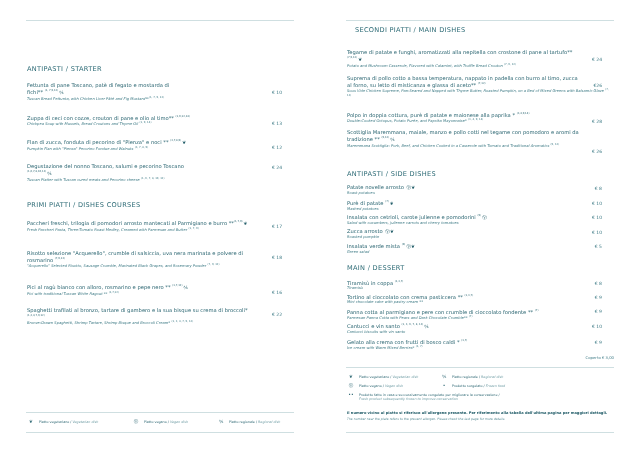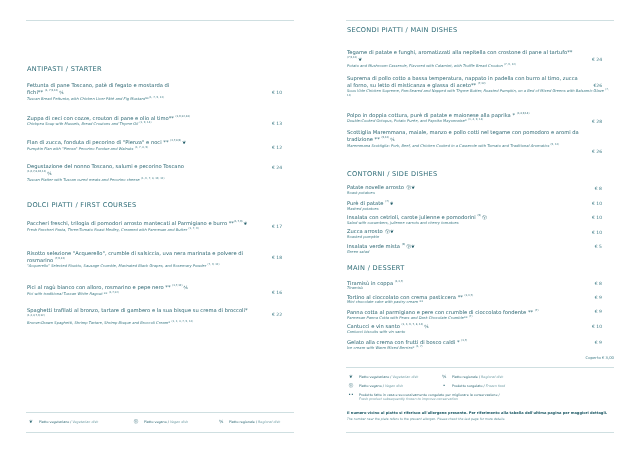--- a/index.html
+++ b/index.html
@@ -49,21 +49,21 @@
     <div class="en"><span>Pumpkin Flan with "Pienza" Pecorino Fondue and Walnuts</span> <span class="sup">(3, 7, 8, 9)</span></div>
     <div class="price" style="top:7px;">€ 12</div>
   </div>
 
   <div class="item" style="top:163px;">
     <div class="it"><span>Degustazione del nonno Toscano, salumi e pecorino Toscano</span><br><span class="sup">(1,6,7,8,10,12)</span><span class="icon">⅍</span></div>
     <div class="en"><span>Tuscan Platter with Tuscan cured meats and Pecorino cheese</span> <span class="sup">(1, 6, 7, 8, 10, 12)</span></div>
     <div class="price" style="top:2px;">€ 24</div>
   </div>
 
-  <div class="section-title" style="top:201px;">DOLCI PIATTI / FIRST COURSES</div>
+  <div class="section-title" style="top:201px;">PRIMI PIATTI / DISHES COURSES</div>
 
   <div class="item" style="top:219px;">
     <div class="it"><span>Paccheri freschi, trilogia di pomodori arrosto mantecati al Parmigiano e burro **</span><span class="sup">(1,7,9)</span><span class="icon">❦</span></div>
     <div class="en"><span>Fresh Paccheri Pasta, Three-Tomato Roast Medley, Creamed with Parmesan and Butter</span> <span class="sup">(1, 7, 9)</span></div>
     <div class="price" style="top:5px;">€ 17</div>
   </div>
 
   <div class="item" style="top:250px;">
     <div class="it"><span>Risotto selezione "Acquerello", crumble di salsiccia, uva nera marinata e polvere di rosmarino</span> <span class="sup">(7,9,12)</span></div>
     <div class="en"><span>"Acquerello" Selected Risotto, Sausage Crumble, Marinated Black Grapes, and Rosemary Powder</span> <span class="sup">(7, 9, 12)</span></div>
@@ -97,21 +97,21 @@
     <span class="lg-sym">⅍</span>
     <span class="lg-it">Piatto regionale /</span>
     <span class="lg-en">Regional dish</span>
   </div>
   <div class="rule" style="top:432px;"></div>
 </div>
 
 <div class="page right">
   <div class="rule" style="top:20px;"></div>
 
-  <div class="section-title" style="top:26px;">SECONDI PIATTI / MAIN DISHES</div>
+  <div class="section-title" style="top:26px;margin-left:8px;">SECONDI PIATTI / MAIN DISHES</div>
 
   <div class="item" style="top:49px;">
     <div class="it"><span>Tegame di patate e funghi, aromatizzati alla nepitella con crostone di pane al tartufo**</span> <span class="sup">(7,9,12)</span><span class="icon">❦</span></div>
     <div class="en" style="width:250px;"><span>Potato and Mushroom Casserole, Flavored with Calamint, with Truffle Bread Crouton</span> <span class="sup">(7, 9, 12)</span></div>
     <div class="price" style="top:8px;">€ 24</div>
   </div>
 
   <div class="item" style="top:75px;">
     <div class="it"><span>Suprema di pollo cotto a bassa temperatura, nappato in padella con burro al timo, zucca al forno, su letto di misticanza e glassa di aceto**</span> <span class="sup">(7,12)</span></div>
     <div class="en" style="width:265px;"><span>Sous Vide Chicken Supreme, Pan-Seared and Napped with Thyme Butter, Roasted Pumpkin, on a Bed of Mixed Greens with Balsamic Glaze</span> <span class="sup">(7, 12)</span></div>
@@ -123,21 +123,21 @@
     <div class="en"><span>Double-Cooked Octopus, Potato Purée, and Paprika Mayonnaise*</span> <span class="sup">(3, 4, 9, 14)</span></div>
     <div class="price" style="top:8px;">€ 28</div>
   </div>
 
   <div class="item" style="top:129px;">
     <div class="it"><span>Scottiglia Maremmana, maiale, manzo e pollo cotti nel tegame con pomodoro e aromi da tradizione **</span> <span class="sup">(9,12)</span><span class="icon">⅍</span></div>
     <div class="en" style="width:265px;"><span>Maremmana Scottiglia: Pork, Beef, and Chicken Cooked in a Casserole with Tomato and Traditional Aromatics</span> <span class="sup">(9, 12)</span></div>
     <div class="price" style="top:20px;">€ 26</div>
   </div>
 
-  <div class="section-title" style="top:170px;">CONTORNI / SIDE DISHES</div>
+  <div class="section-title" style="top:170px;">ANTIPASTI / SIDE DISHES</div>
 
   <div class="item" style="top:184px;">
     <div class="it"><span>Patate novelle arrosto</span> <span class="icon">Ⓥ❦</span></div>
     <div class="en"><span>Roast potatoes</span></div>
     <div class="price" style="top:2px;">€ 8</div>
   </div>
   <div class="item" style="top:199px;">
     <div class="it"><span>Purè di patate</span> <span class="sup">(7)</span><span class="icon">❦</span></div>
     <div class="en"><span>Mashed potatoes</span></div>
     <div class="price" style="top:2px;">€ 10</div>

